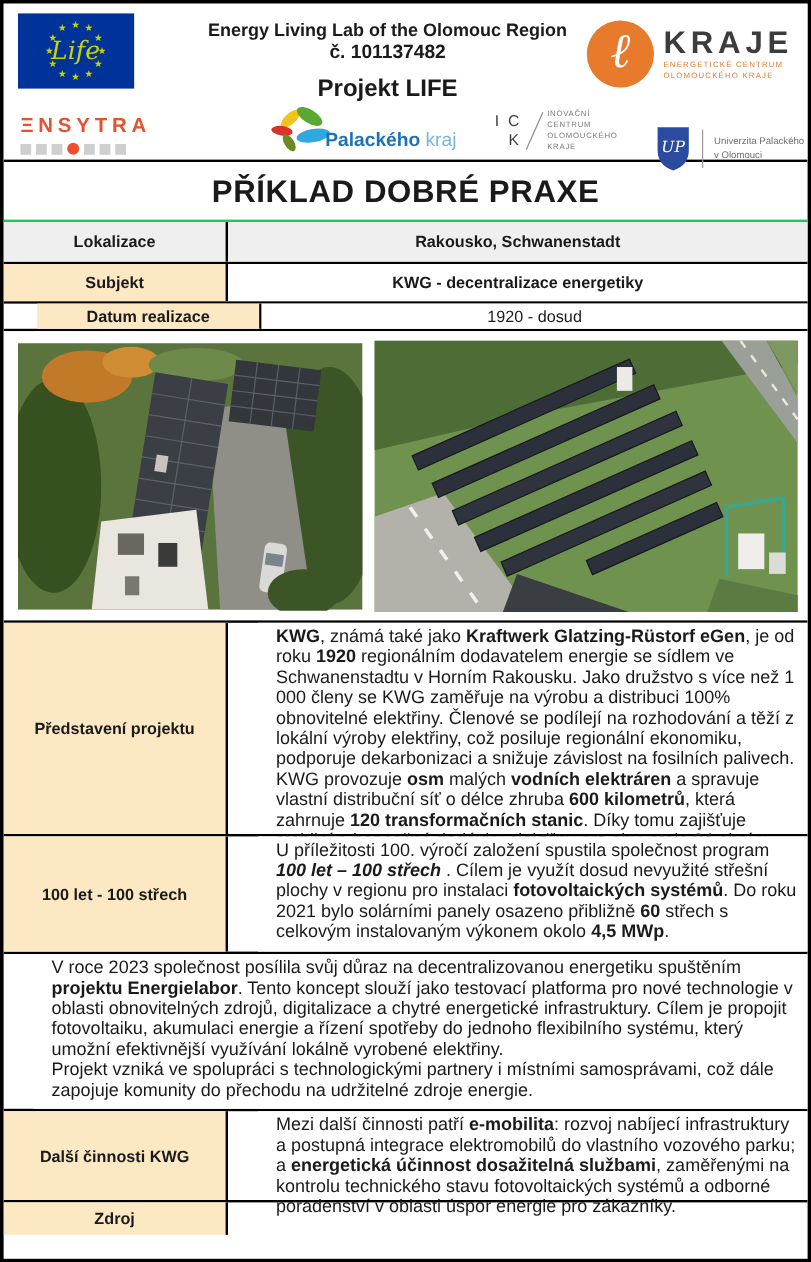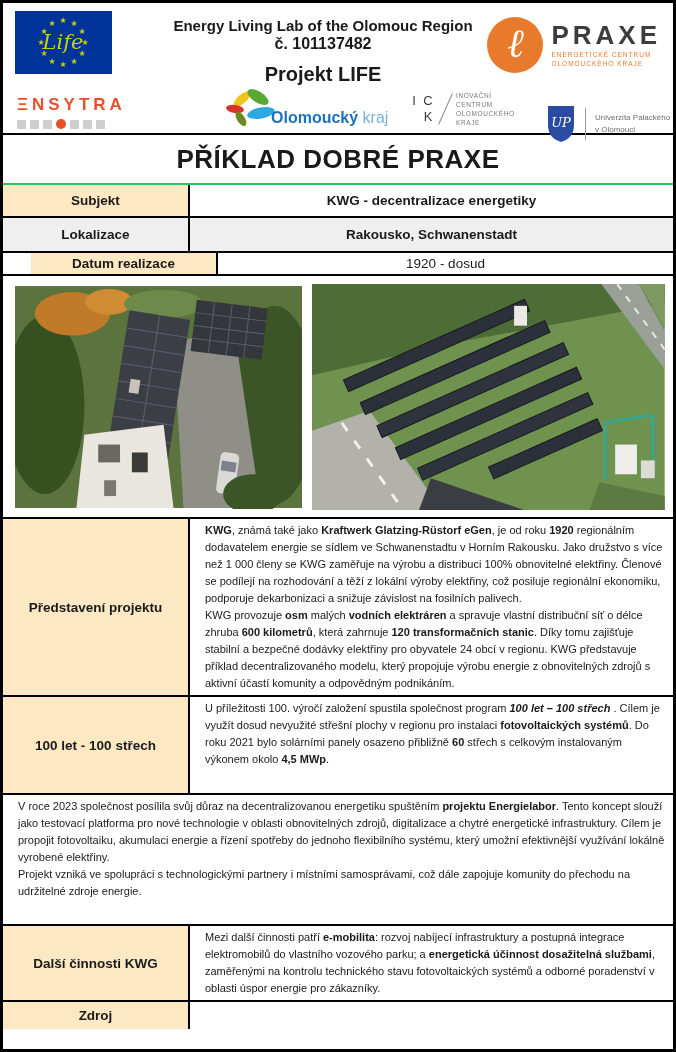--- a/index.html
+++ b/index.html
@@ -54,21 +54,21 @@
   .val-bold { font-weight:bold; }
   .r-info { height:35px; }
   .r-info2 { height:33px; }
   .r-info3 { height:23px;padding-left:28px; }
 
   
   .photos { height:243px; border-bottom:2px solid #000; display:flex; align-items:center; padding:9px 8px 9px 12px; gap:10px; background:#fff; }
   .photos svg { display:block; }
 
   
-  .sec .val { display:block; padding:3px 7px 2px 15px; font-size:11px; line-height:17px; text-align:left; }
+  .sec .val { display:block; padding:3px 7px 2px 15px; font-size:15px; line-height:17px; text-align:left;margin-left:25px; }
   .para { margin:0; }
   .r-s0 { height:178px; }
   .r-s1 { height:98px; }
   .r-s2 { height:131px; }
   .r-s3 { height:76px; }
   .r-src { height:27px; border-bottom:none; }
   .r-src .val { display:flex; align-items:center; justify-content:flex-start; padding-left:6px; font-size:13px; }
 </style>
 </head>
 <body>
@@ -102,21 +102,21 @@
       <div class="hdr-line1">Energy Living Lab of the Olomouc Region</div>
       <div class="hdr-line2">č. 101137482</div>
       <div class="hdr-line3">Projekt LIFE</div>
     </div>
 
     <div class="ecok">
       <div class="ecok-circle">
         <span class="ecok-ell">ℓ</span>
       </div>
       <div class="ecok-text">
-        <div class="ecok-acr">PRAXE</div>
+        <div class="ecok-acr">KRAJE</div>
         <div class="ecok-cap">ENERGETICKÉ CENTRUM
 OLOMOUCKÉHO KRAJE</div>
       </div>
     </div>
 
     <div class="logo-row">
 
       <div class="ensytra">
         <div class="ensytra-word">ΞNSYTRA</div>
         <div class="ensytra-sq">
@@ -131,21 +131,21 @@
       </div>
 
       <div class="olk">
         <svg width="52" height="46" viewBox="0 0 52 46">
           <ellipse cx="17" cy="12" rx="10" ry="4.5" fill="#f0c419" transform="rotate(-42 17 12)"></ellipse>
           <ellipse cx="33" cy="10" rx="12" ry="5.5" fill="#5aa832" transform="rotate(32 33 10)"></ellipse>
           <ellipse cx="10" cy="22" rx="9" ry="4" fill="#d8332a" transform="rotate(8 10 22)"></ellipse>
           <ellipse cx="36" cy="26" rx="14" ry="5.5" fill="#2fa8df" transform="rotate(-10 36 26)"></ellipse>
           <ellipse cx="16" cy="32" rx="8" ry="4" fill="#6b8a23" transform="rotate(58 16 32)"></ellipse>
         </svg>
-        <div class="olk-text"><span class="olk-bold">Olomoucký</span><span class="olk-light"> kraj</span></div>
+        <div class="olk-text"><span class="olk-bold">Palackého</span><span class="olk-light"> kraj</span></div>
       </div>
 
       <div class="ick">
         <div class="ick-letters">
           <span>I</span>
           <span>C</span>
           <span><span class="ick-dot"></span></span>
           <span>K</span>
         </div>
         <div class="ick-slash"></div>
@@ -165,27 +165,27 @@
 v Olomouci</div>
       </div>
 
     </div>
   </header>
 
   <div class="title-row">
     <span>PŘÍKLAD DOBRÉ PRAXE</span>
   </div>
 
+  <div class="row row-gray r-info">
+    <div class="lab">Lokalizace</div>
+    <div class="val val-bold">Rakousko, Schwanenstadt</div>
+  </div>
   <div class="row r-info2">
     <div class="lab">Subjekt</div>
     <div class="val val-bold">KWG - decentralizace energetiky</div>
-  </div>
-  <div class="row row-gray r-info">
-    <div class="lab">Lokalizace</div>
-    <div class="val val-bold">Rakousko, Schwanenstadt</div>
   </div>
   <div class="row r-info3">
     <div class="lab">Datum realizace</div>
     <div class="val">1920 - dosud</div>
   </div>
 
   <div class="photos">
 
     <svg width="290" height="224" viewBox="0 0 290 224">
       <rect width="290" height="224" fill="#5b743e"></rect>

